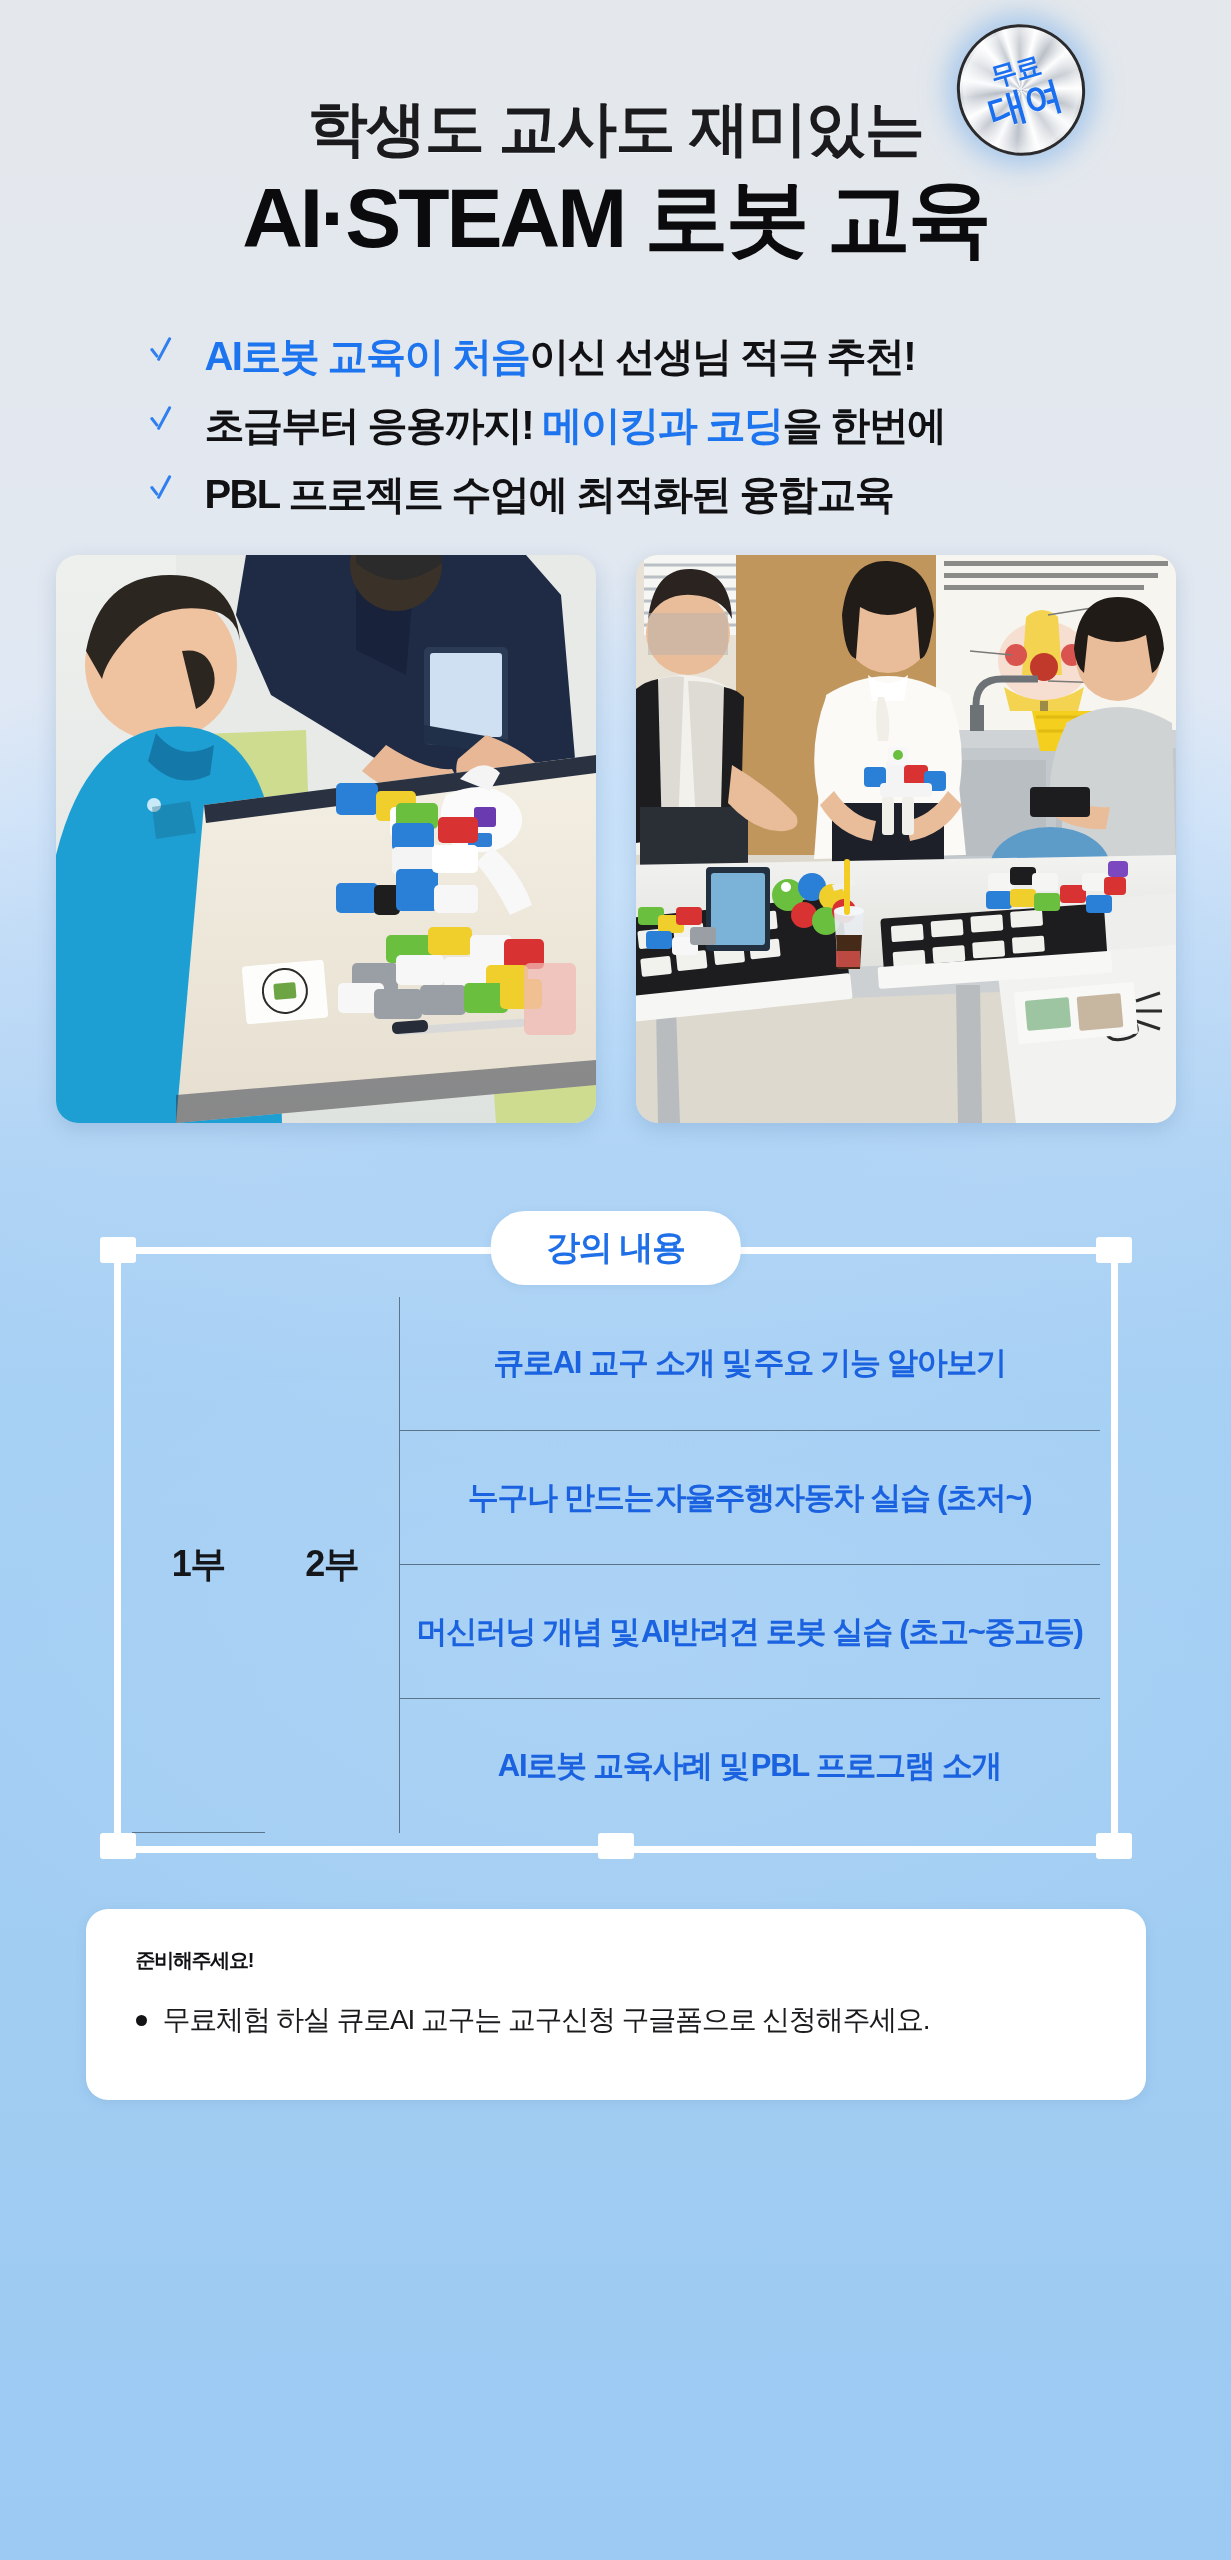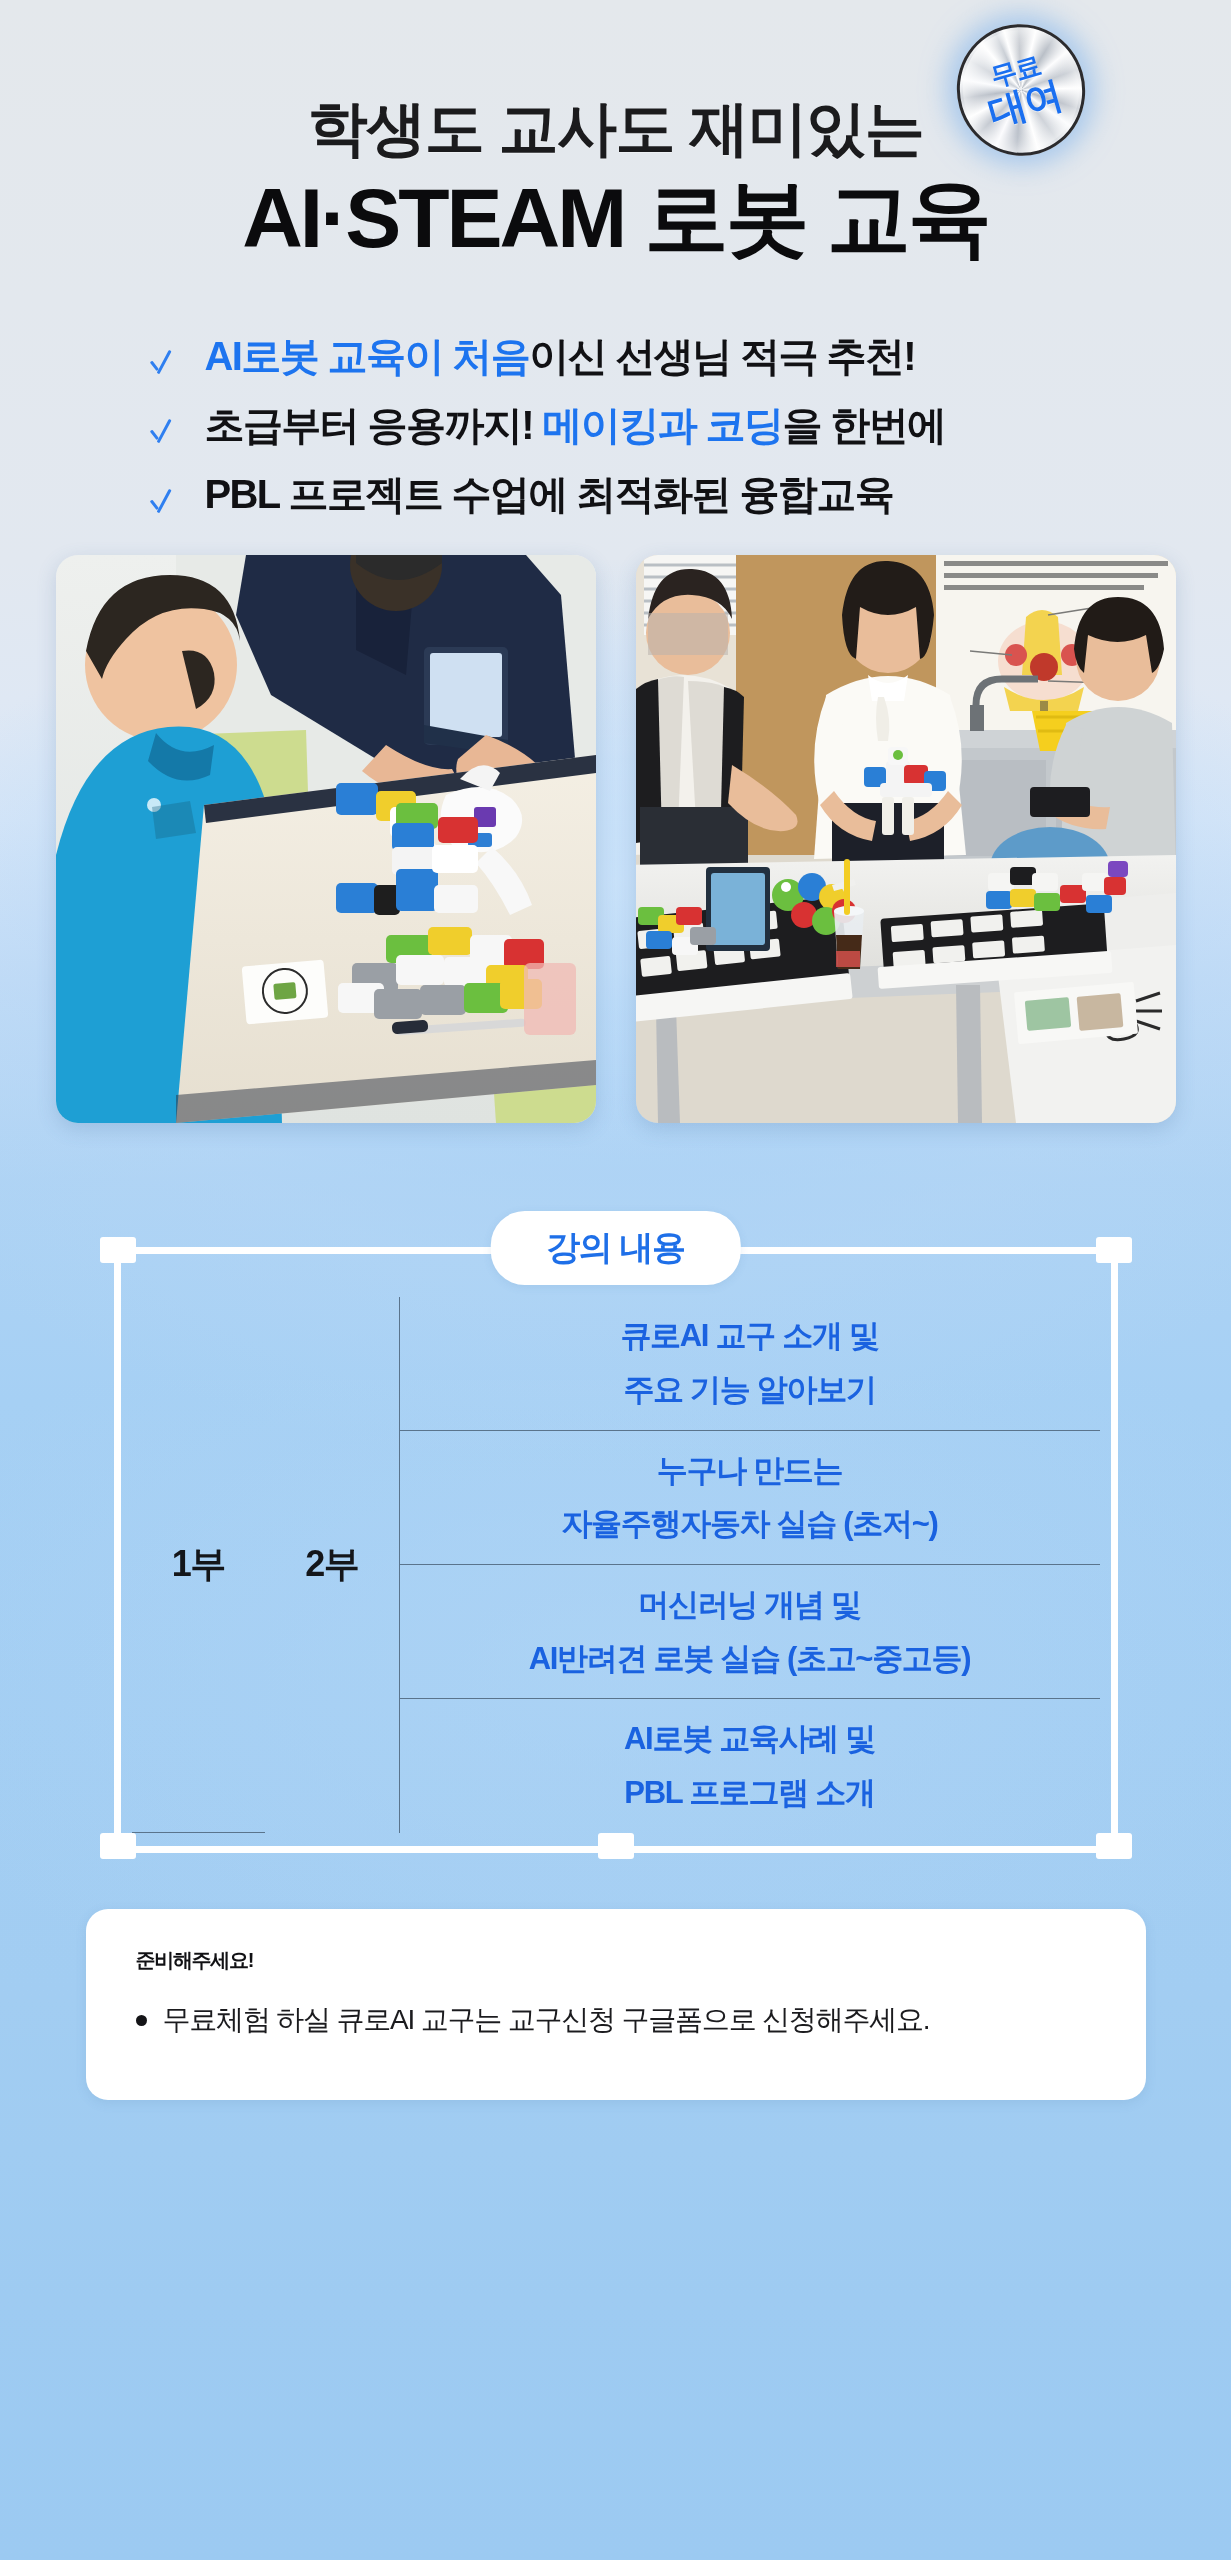--- a/index.html
+++ b/index.html
@@ -112,21 +112,21 @@
   .badge-top { font-size:26px; }
   .badge-bottom { font-size:38px; margin-top:2px; }
 
   
   .bullets {
     position:relative; z-index:3;
     margin:70px auto 0;
     width:1010px;
   }
   .bullet {
-    display:flex; align-items:flex-end;
+    display:flex; align-items:flex-start;
     gap:26px;
     margin-bottom:22px;
     padding-left:38px;
   }
   .check {
     flex:0 0 auto;
     width:30px; height:34px;
     position:relative;
   }
   .check::before {
@@ -233,23 +233,23 @@
   .ctable-right { flex:1 1 auto; display:flex; flex-direction:column; }
   .part-cell {
     flex:1 1 0;
     display:flex; align-items:center; justify-content:center;
     font-size:36px; font-weight:900; letter-spacing:-1.5px;
     color:#14161a;
   }
   .part-cell.sep-bottom { border-bottom:1.6px solid #5a748c; }
   .topic-cell {
     flex:1 1 0;
-    display:flex; flex-direction:column;
+    display:flex; flex-direction:row;
     align-items:center; justify-content:center;
-    gap:16px;
+    gap:2px;
     padding:0 14px;
   }
   .topic-cell.sep-bottom { border-bottom:1.6px solid #5a748c; }
   .topic-line {
     font-size:31px; font-weight:800;
     letter-spacing:-1.3px;
     color:#1a62e0;
     line-height:1.22;
     text-align:center;
   }

